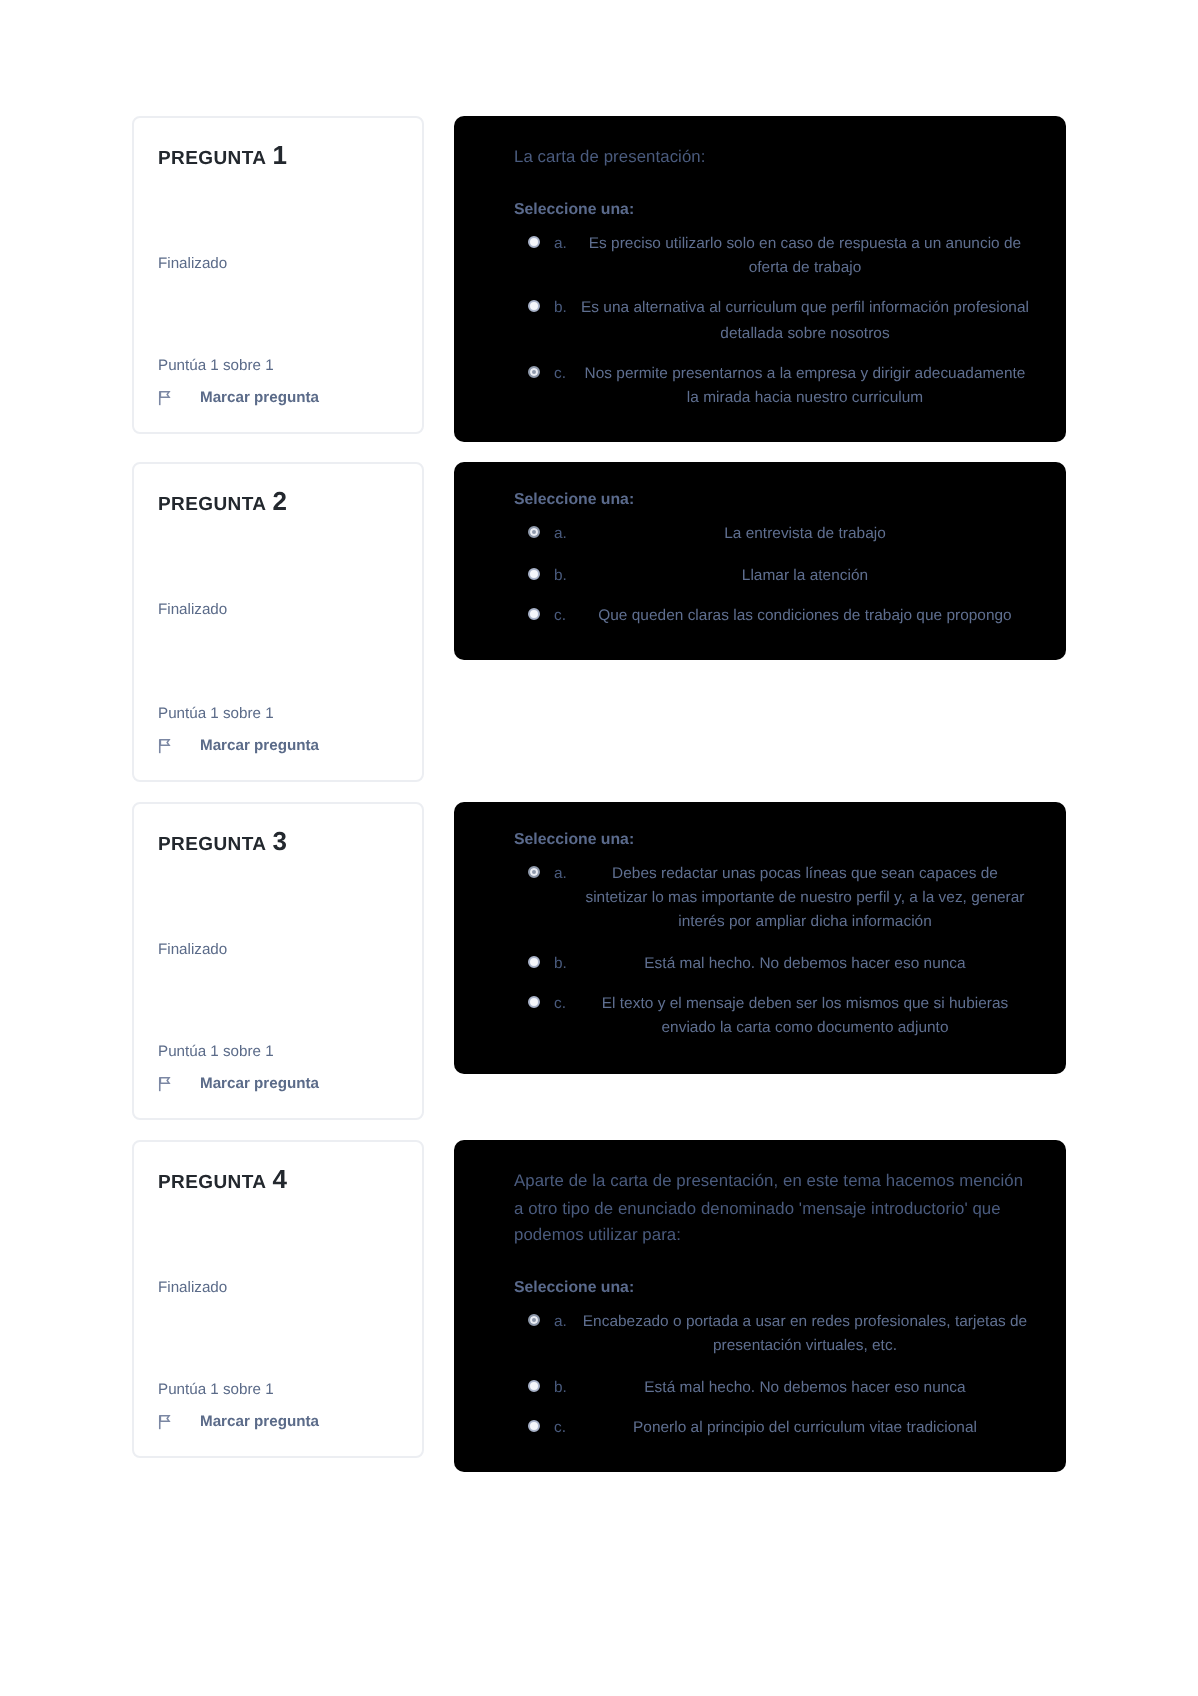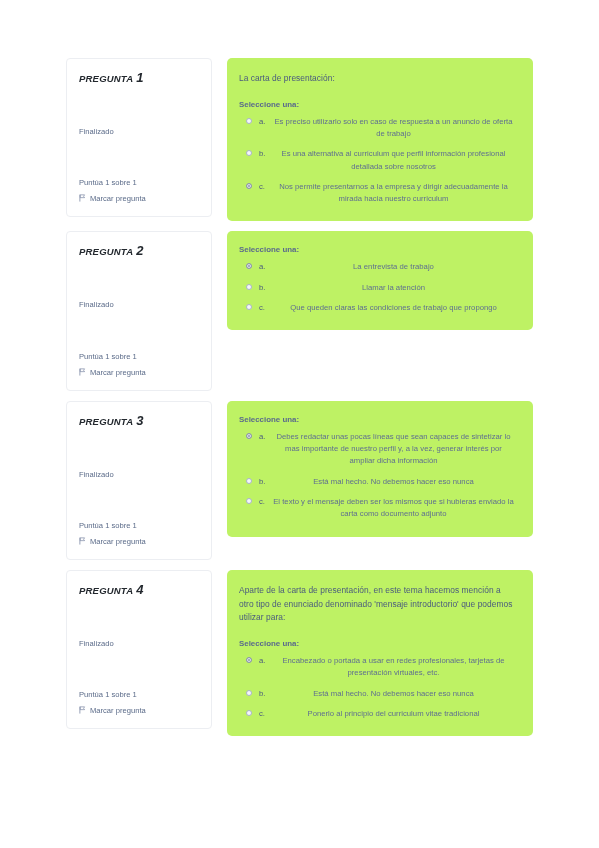--- a/index.html
+++ b/index.html
@@ -48,60 +48,60 @@
     flex: 0 0 auto;
   }
 
   .q-number {
     font-size: 9.5px;
     font-weight: bold;
     color: #23282e;
     letter-spacing: 0.2px;
     margin-bottom: 8px;
     white-space: nowrap;
-    font-style: italic;
   }
   .q-number .num {
     font-size: 13px;
     font-weight: bold;
     margin-left: 3px;
   }
 
   .q-state,
   .q-grade {
     font-size: 7.6px;
     color: #5b6b89;
     margin-bottom: 7px;
     line-height: 1.2;
     margin-top: 42px;
   }
 
   .q-flag {
     display: flex;
-    align-items: flex-start;
-    gap: 4px;
+    align-items: flex-end;
+    gap: 14px;
     font-size: 7.6px;
     color: #5b6b89;
     line-height: 1.2;
     cursor: pointer;
+    font-weight: bold;
   }
   .flag-icon {
     width: 7px;
     height: 8px;
     flex: 0 0 auto;
     display: inline-block;
     position: relative;
     top: 0px;
   }
 
   .q-content {
     margin-left: 15px;
-    background: #bef264;
+    background: #000000;
     border-radius: 5px;
-    padding: 14px 18px 16px 12px;
+    padding: 14px 18px 16px 30px;
     box-sizing: border-box;
     flex: 1 1 auto;
     margin-right: 66px;
     min-height: 40px;
   }
 
   .q-text {
     font-size: 8.4px;
     line-height: 1.62;
     color: #4a5b7e;

